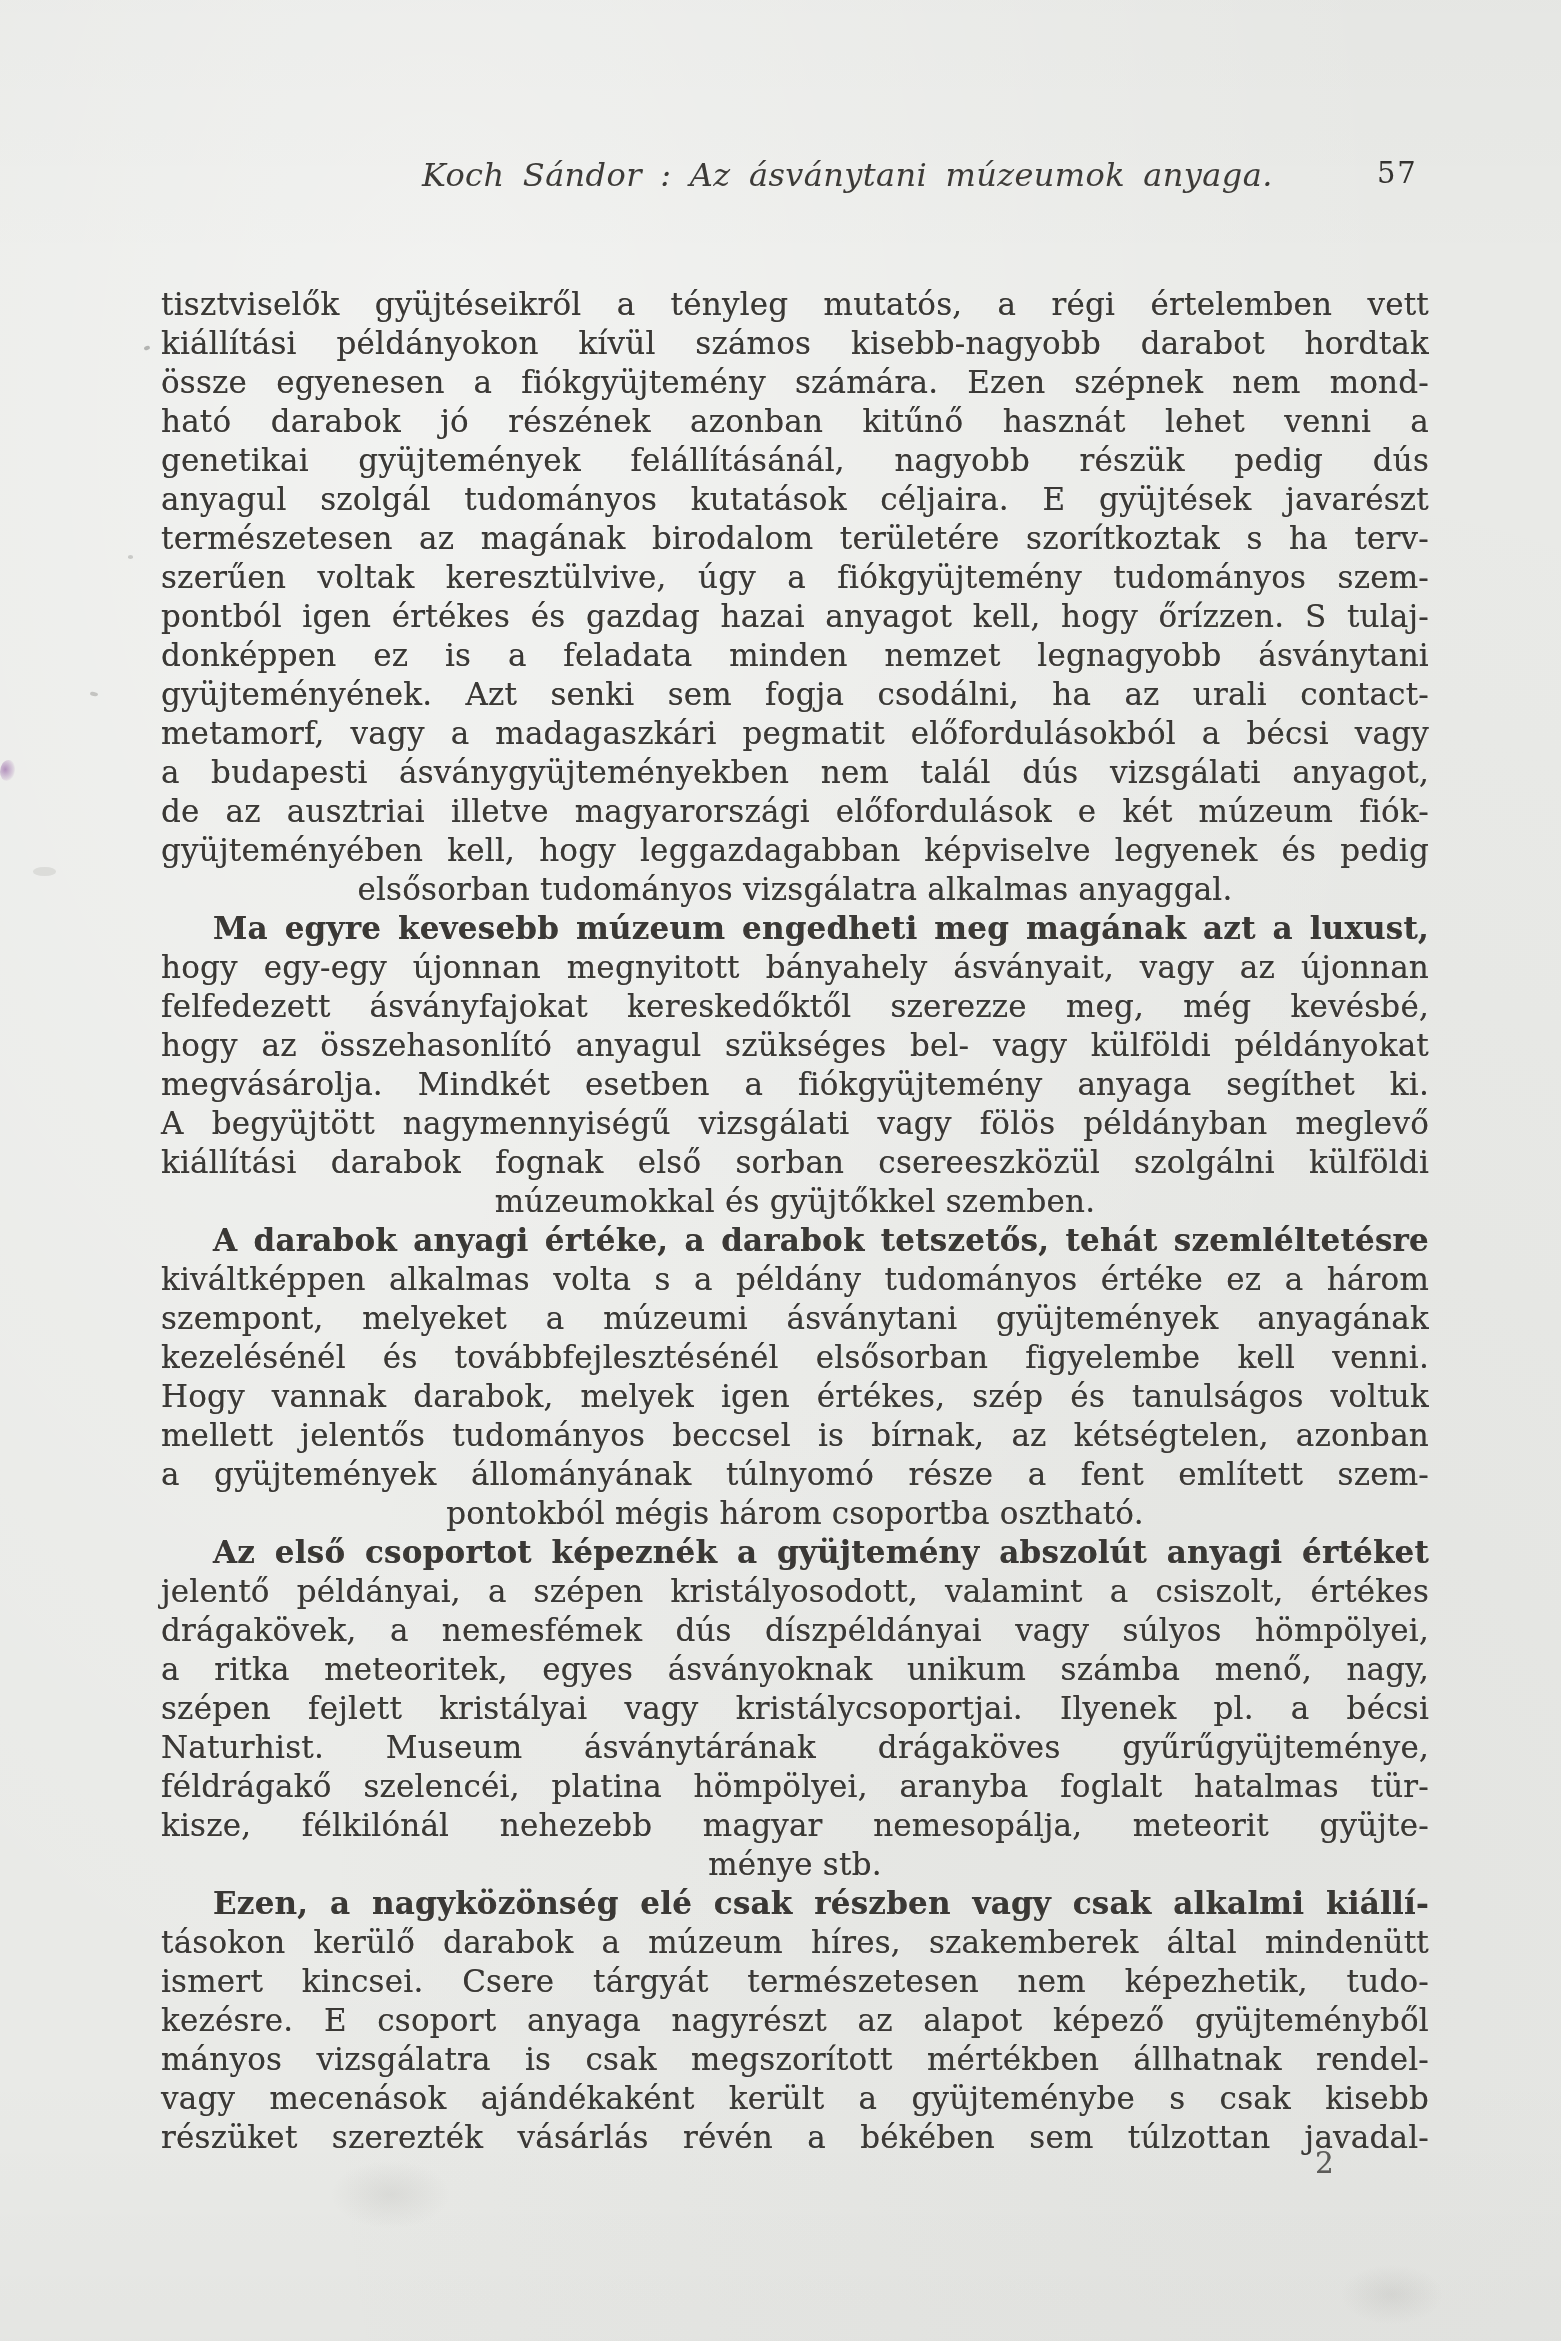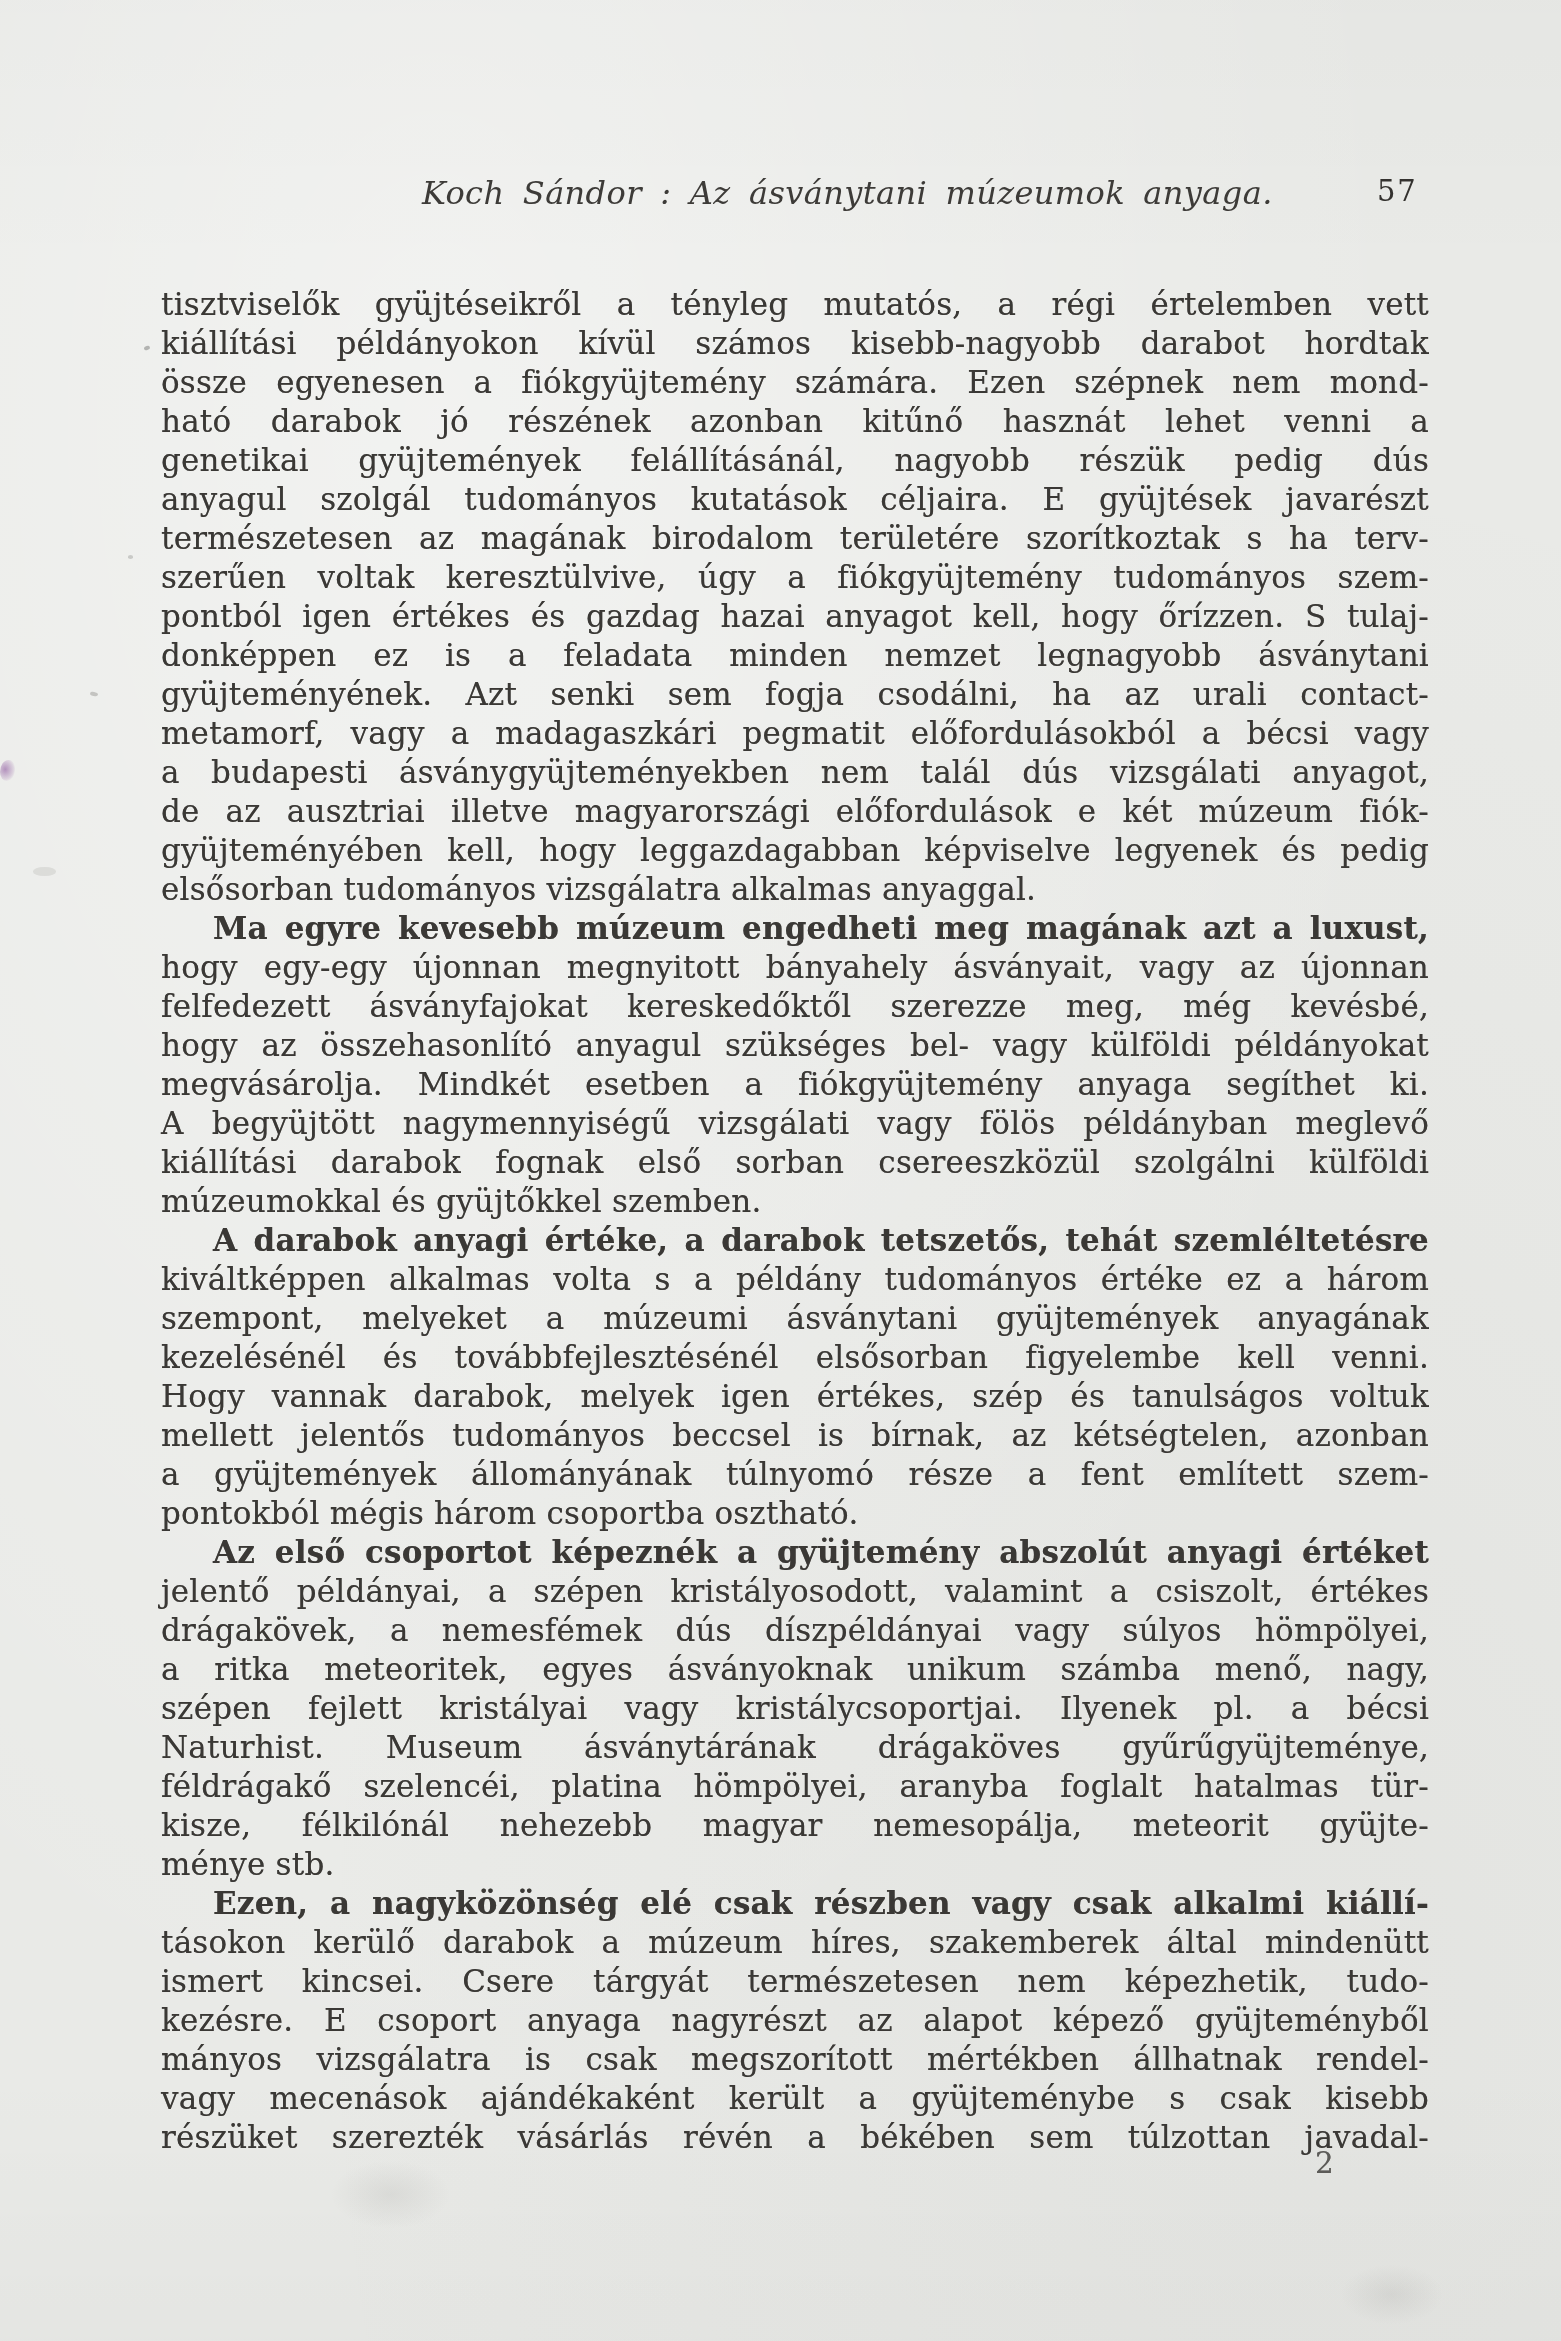--- a/index.html
+++ b/index.html
@@ -29,21 +29,20 @@
       linear-gradient(180deg, rgba(0,0,0,0.015) 0%, rgba(0,0,0,0) 12%, rgba(0,0,0,0) 88%, rgba(0,0,0,0.02) 100%);
     pointer-events: none;
   }
 
   .running-header {
     position: absolute;
     top: 156px;
     left: 0;
     width: 1561px;
     height: 40px;
-    margin-top: 18px;
   }
   .running-title {
     position: absolute;
     left: 422px;
     top: 0;
     font-style: italic;
     font-size: 32px;
     letter-spacing: 0.4px;
     word-spacing: 7.8px;
     color: #3d3b38;
@@ -64,21 +63,21 @@
     top: 285px;
     width: 1268px;
   }
   .line {
     height: 39px;
     line-height: 39px;
     font-size: 31px;
     color: #3a3835;
     text-shadow: 0 0 0.5px rgba(58,56,53,0.55);
     white-space: nowrap;
-    text-align: left;
+    text-align: center;
     letter-spacing: 0.2px;
   }
   .line.j {
     white-space: normal;
     text-align: justify;
     text-align-last: justify;
   }
   .line.ind {
     padding-left: 52px;
   }

